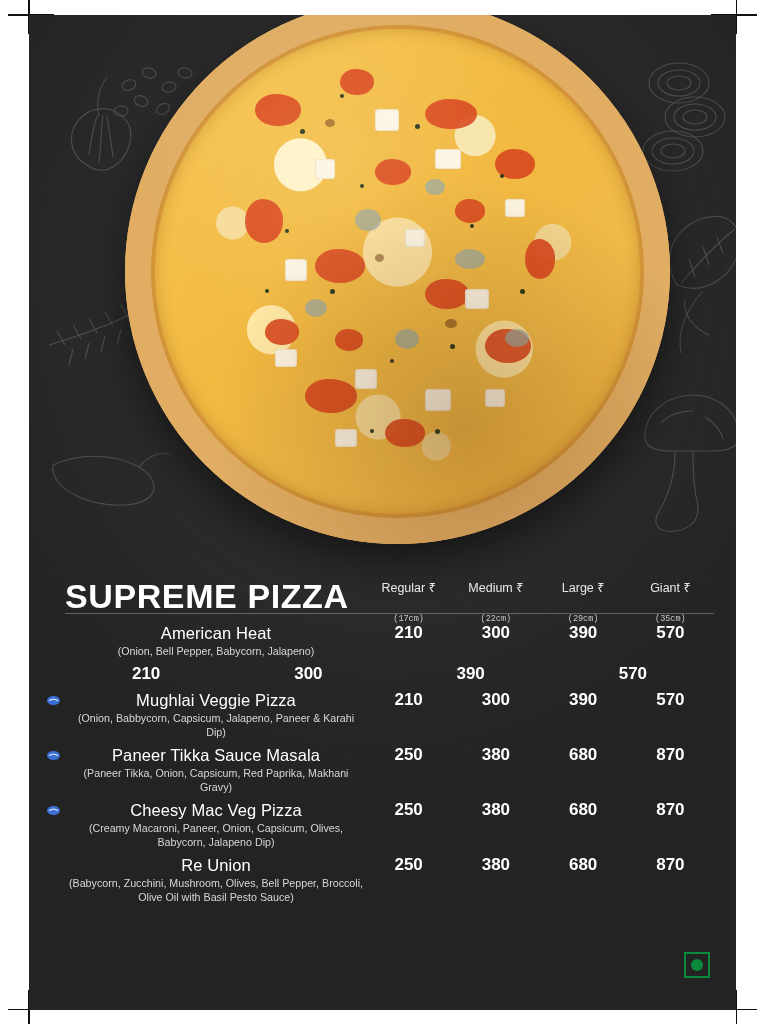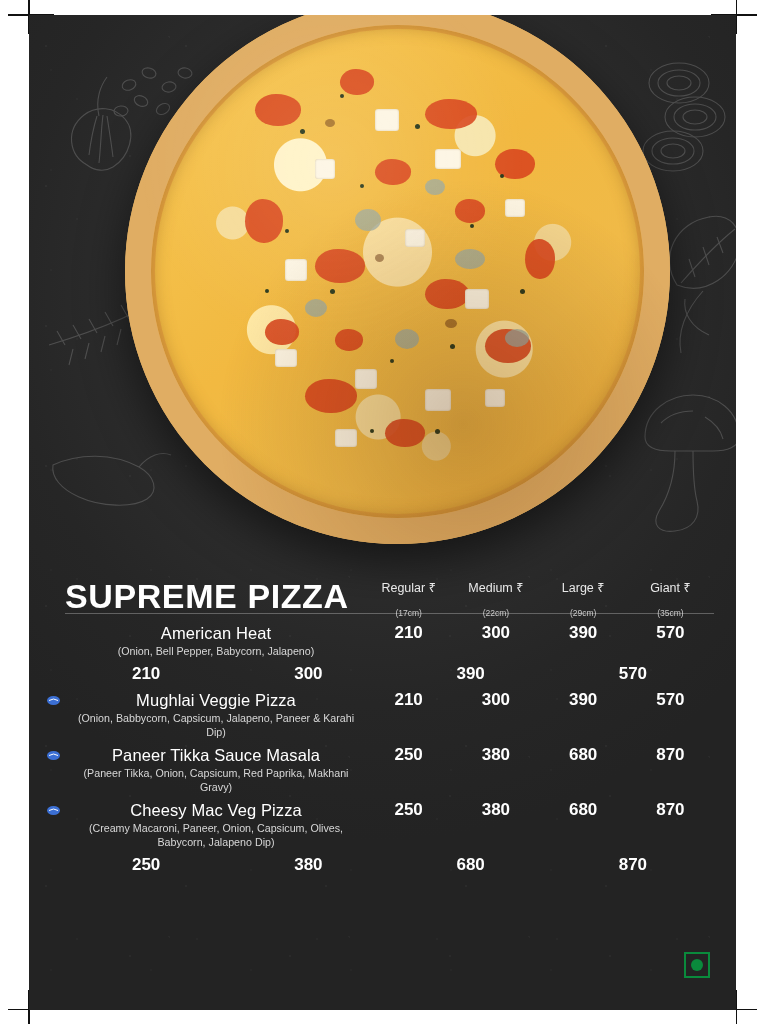--- a/index.html
+++ b/index.html
@@ -121,21 +121,22 @@
   .col-head {
     flex: 1;
     text-align: center;
     color: #e9e9e9;
     font-size: 12.5px;
   }
   .col-head .cm {
     display: block;
     font-size: 8.5px;
     color: #c9c9c9;
-    margin-top: 12px;
+    margin-top: 18px;
+    font-family: Liberation Mono, monospace;
   }
   .rule {
     position: absolute; left: 0; right: 0; top: 50px;
     height: 1px; background: rgba(255,255,255,.28);
   }
   .items { position: absolute; left: 0; right: 0; top: 54px; }
   .row { position: relative; display: flex; align-items: flex-start; padding-top: 6px; }
   .names { width: 300px; position: relative; padding-left: 2px; text-align: center; }
   .veg-badge {
     position: absolute; left: -18px; top: 4px;
@@ -407,20 +408,24 @@
           </div>
           <div class="prices">
             <div class="price">250</div>
             <div class="price">380</div>
             <div class="price">680</div>
             <div class="price">870</div>
           </div>
         </div>
 
         <div class="row">
+          <div class="names">
+            <div class="item-name">Re Union</div>
+            <div class="item-desc">(Babycorn, Zucchini, Mushroom, Olives, Bell Pepper, Broccoli, Olive Oil with Basil Pesto Sauce)</div>
+          </div>
           <div class="prices">
             <div class="price">250</div>
             <div class="price">380</div>
             <div class="price">680</div>
             <div class="price">870</div>
           </div>
         </div>
 
       </div>
     </div>

